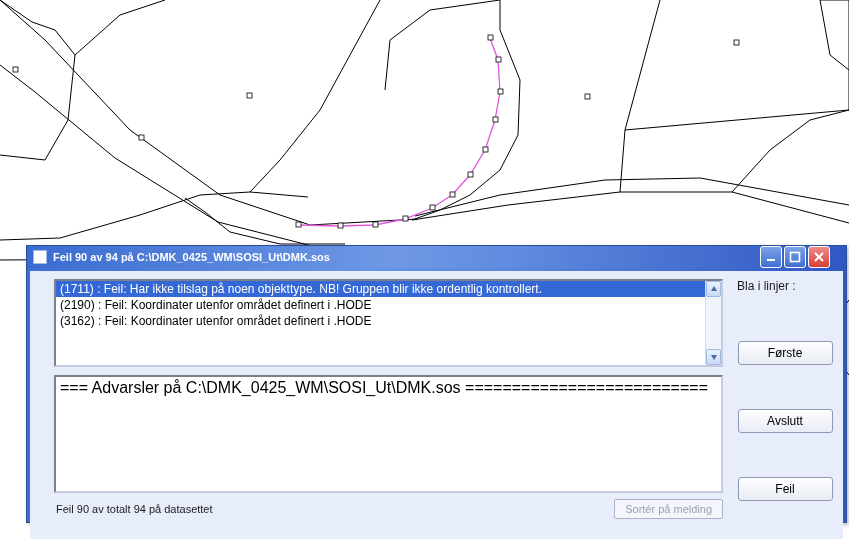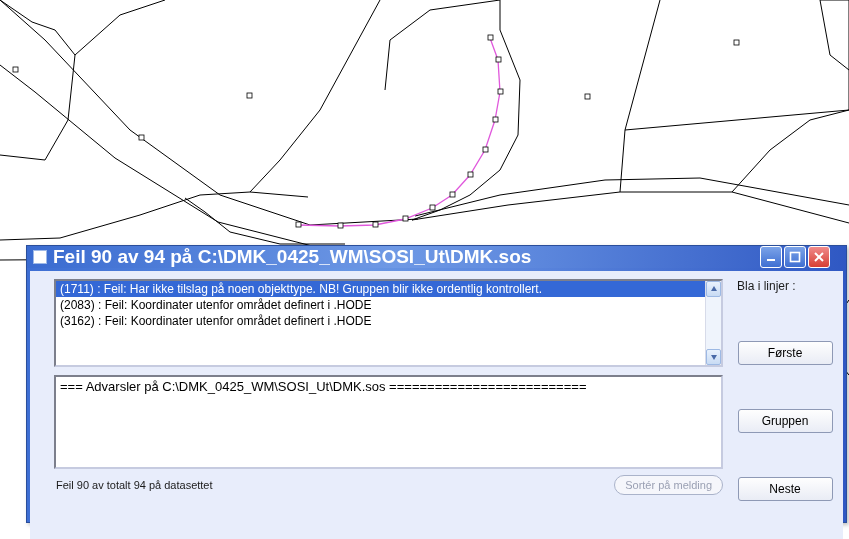--- a/index.html
+++ b/index.html
@@ -34,21 +34,21 @@
     flex-direction: column;
   }
   .titlebar {
     height: 28px;
     background: linear-gradient(90deg, #3a6bd0 0%, #6f99e5 45%, #5f8ade 60%, #2f58c3 100%);
     display: flex;
     align-items: center;
     padding: 0 16px 0 6px;
     color: #fff;
     font-weight: bold;
-    font-size: 19px;
+    font-size: 11px;
   }
   .titlebar .appicon {
     width: 14px; height: 14px;
     background: #fff;
     margin-right: 6px;
     border: 1px solid #9eb9e8;
   }
   .titlebar .title { flex: 1; }
   .titlebar .win-btns { display: flex; gap: 2px; }
   .win-btn {
@@ -116,43 +116,43 @@
     border-radius: 2px;
     display:flex;align-items:center;justify-content:center;
   }
   .sb-track { flex:1; background: #eff4fc; }
   .sb-btn svg { width:8px;height:8px;fill:#4a6aa8; }
 
   .textbox {
     margin-top: 8px;
     border: 2px inset #c6cbe0;
     background: #fff;
-    height: 94px;
+    height: 118px;
     padding: 2px 4px;
-    font-size: 13px;
+    font-size: 16px;
     color: #000;
   }
 
   .status-row {
     display: flex;
     align-items: center;
     margin-top: 6px;
     gap: 8px;
   }
   .status-text {
     flex: 1;
     color: #1b1b1b;
     padding-left: 2px;
   }
   .sort-btn {
     border: 1px solid #aab3ca;
     background: #f5f6fb;
     color: #9aa0b3;
     padding: 3px 10px;
-    border-radius: 10px;
+    border-radius: 2px;
   }
 
   .right-pane {
     width: 96px;
     margin-left: 14px;
     display: flex;
     flex-direction: column;
     gap: 38px;
   }
   .side-label {
@@ -244,21 +244,21 @@
           </svg>
       </div>
     </div>
   </div>
 
   <div class="dialog-body">
     <div class="left-pane">
       <div class="listbox">
         <div class="listbox-content" id="error-list-content">
             <div class="list-row selected">(1711) : Feil: Har ikke tilslag på noen objekttype. NB! Gruppen blir ikke ordentlig kontrollert.</div>
-            <div class="list-row">(2083) : Feil: Koordinater utenfor området definert i .HODE</div>
+            <div class="list-row">(2190) : Feil: Koordinater utenfor området definert i .HODE</div>
             <div class="list-row">(3162) : Feil: Koordinater utenfor området definert i .HODE</div>
           </div>
         <div class="scrollbar">
           <div class="sb-btn">
             <svg viewBox="0 0 8 8">
                 <path d="M4 1 L7 6 L1 6 Z"></path>
               </svg>
           </div>
           <div class="sb-track"></div>
           <div class="sb-btn">
@@ -275,20 +275,20 @@
 
       <div class="status-row">
         <div class="status-text">Feil 90 av totalt 94 på datasettet</div>
         <div class="sort-btn">Sortér på melding</div>
       </div>
     </div>
 
     <div class="right-pane">
       <div class="side-label">Bla i linjer :</div>
       <div class="side-btn">Første</div>
-      <div class="side-btn">Gruppen</div>
-      <div class="side-btn">Neste</div>
+      <div class="side-btn">Avslutt</div>
+      <div class="side-btn">Feil</div>
       <div class="side-btn">Neste</div>
       <div class="side-gap"></div>
       <div class="side-btn">Gruppen</div>
     </div>
   </div>
 </div>
 
 </body></html>

